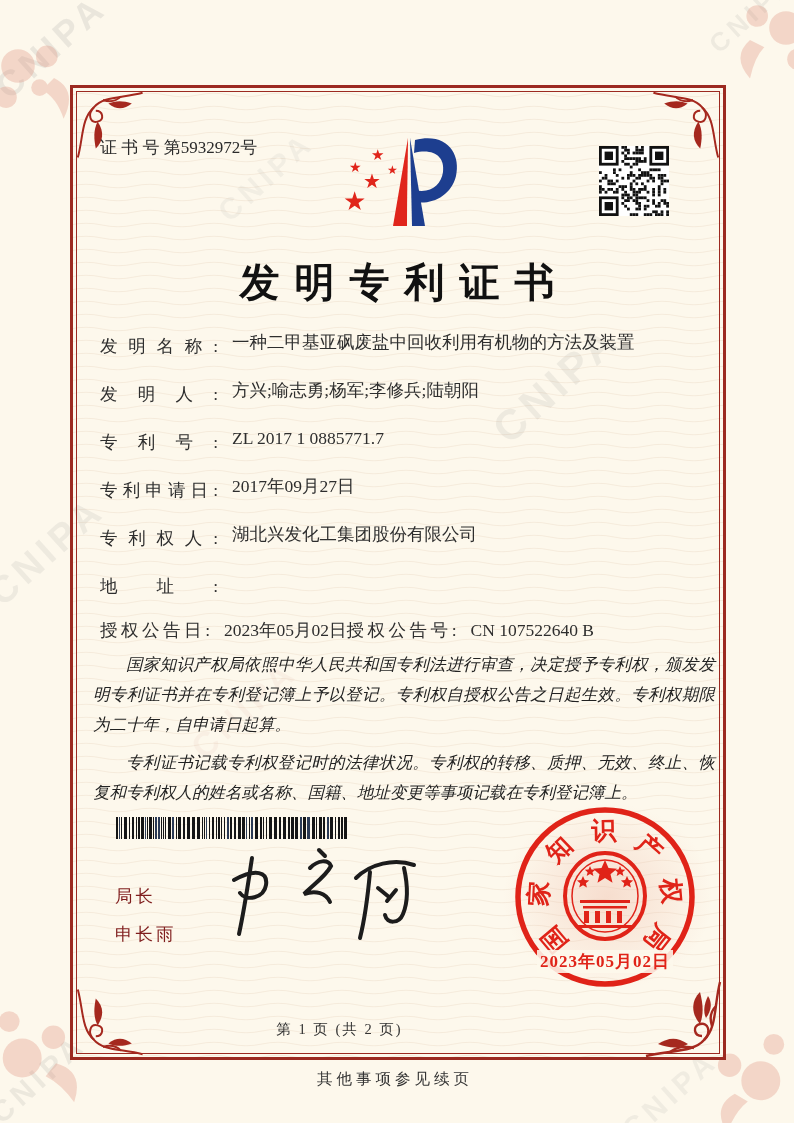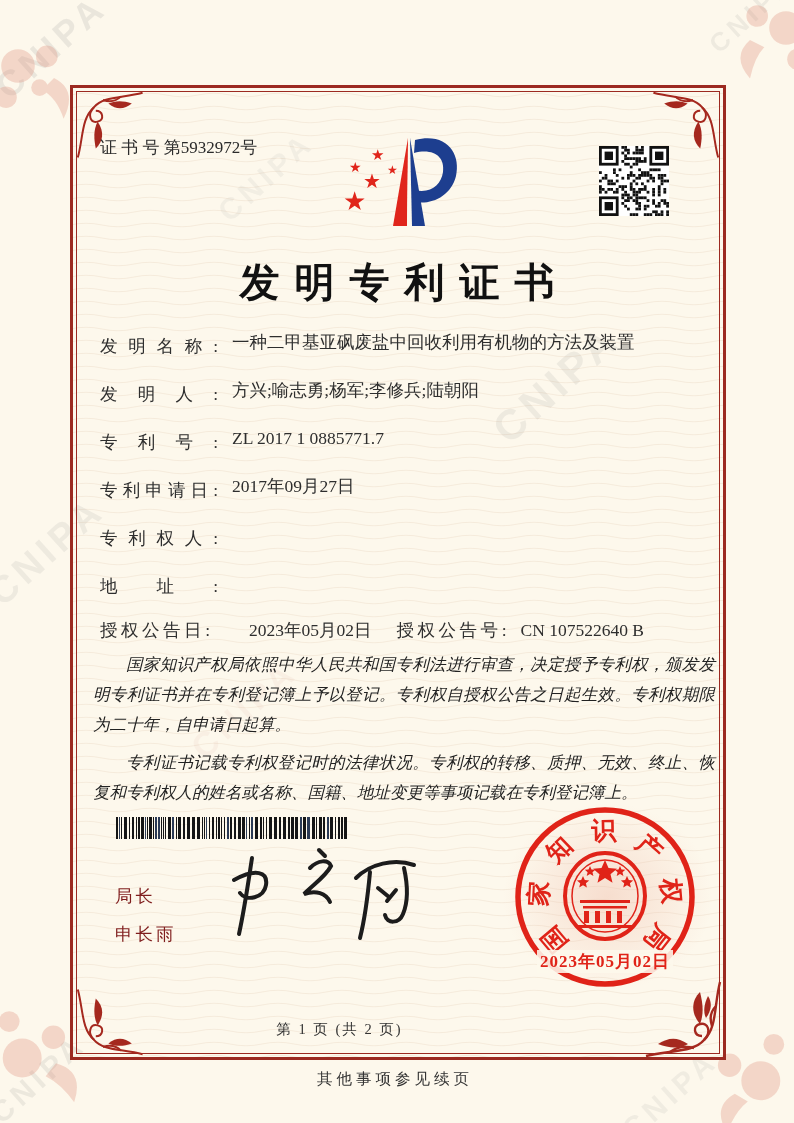--- a/index.html
+++ b/index.html
@@ -26,21 +26,21 @@
   #qr{position:absolute;left:599px;top:146px;z-index:3;background:#fff;}
   #doc-title{position:absolute;left:0;top:236px;width:794px;text-align:center;font-size:40px;
       font-weight:bold;color:#111;letter-spacing:15px;text-indent:15px;z-index:3;margin-top:19px;}
 
   
   #fields{position:absolute;left:100px;top:318px;width:600px;z-index:3;}
   .frow{display:flex;align-items:center;height:48px;font-size:17.5px;color:#2e2e2e;}
   .flabel{display:inline-block;width:118px;text-align:justify;text-align-last:justify;flex:0 0 118px;margin-top:8px;}
   .fvalue{margin-left:14px;white-space:nowrap;}
   #grant-row{position:absolute;left:100px;top:606px;width:620px;height:48px;display:flex;
-      align-items:center;font-size:17.5px;color:#2e2e2e;z-index:3;gap:25px;}
+      align-items:center;font-size:17.5px;color:#2e2e2e;z-index:3;}
   .glabel{display:inline-block;width:110px;text-align:justify;text-align-last:justify;}
   #grant-no-group{display:flex;align-items:center;}
 
   
   #paras{position:absolute;left:93px;top:650px;width:622px;z-index:3;font-size:16.5px;
       line-height:30px;color:#222;text-align:justify;font-style:italic;}
   #paras p{margin:0 0 8px 0;text-indent:2em;}
 
   
   #barcode{position:absolute;left:114px;top:816px;z-index:3;}
@@ -454,20 +454,21 @@
     <div class="frow">
       <span class="flabel">专利号:</span>
       <span class="fvalue">ZL 2017 1 0885771.7</span>
     </div>
     <div class="frow">
       <span class="flabel">专利申请日:</span>
       <span class="fvalue">2017年09月27日</span>
     </div>
     <div class="frow">
       <span class="flabel">专利权人:</span>
+      <span class="fvalue">湖北兴发化工集团股份有限公司</span>
     </div>
     <div class="frow">
       <span class="flabel">地址:</span>
     </div>
   </div>
 
   <div id="grant-row">
     <span class="glabel">授权公告日:</span>
     <span class="fvalue">2023年05月02日</span>
     <span id="grant-no-group">

